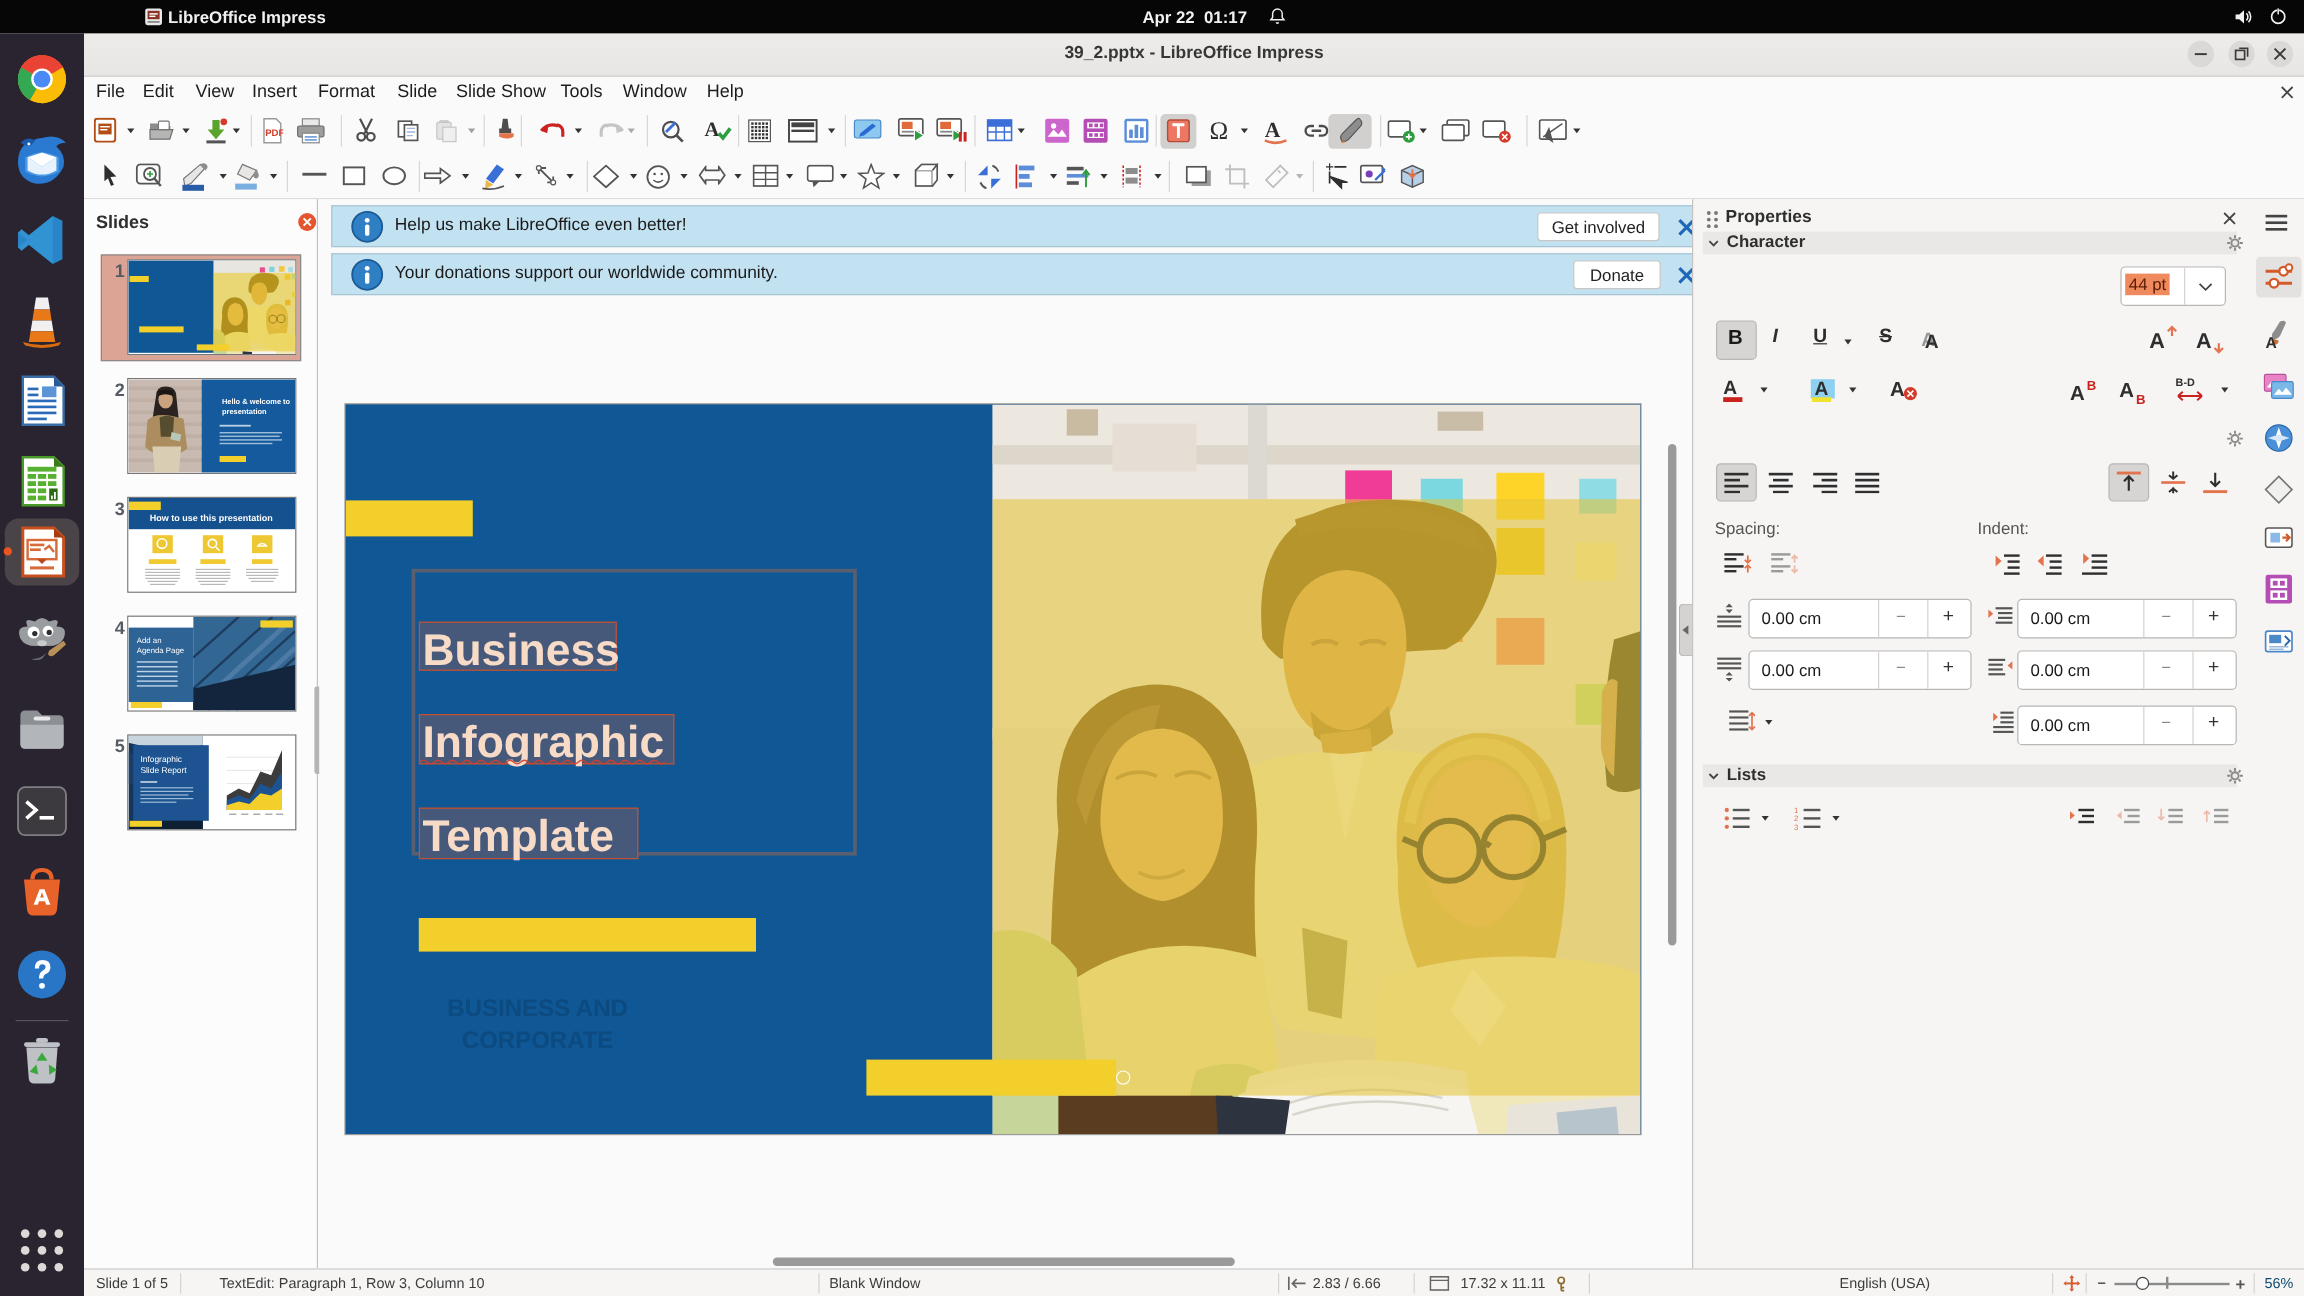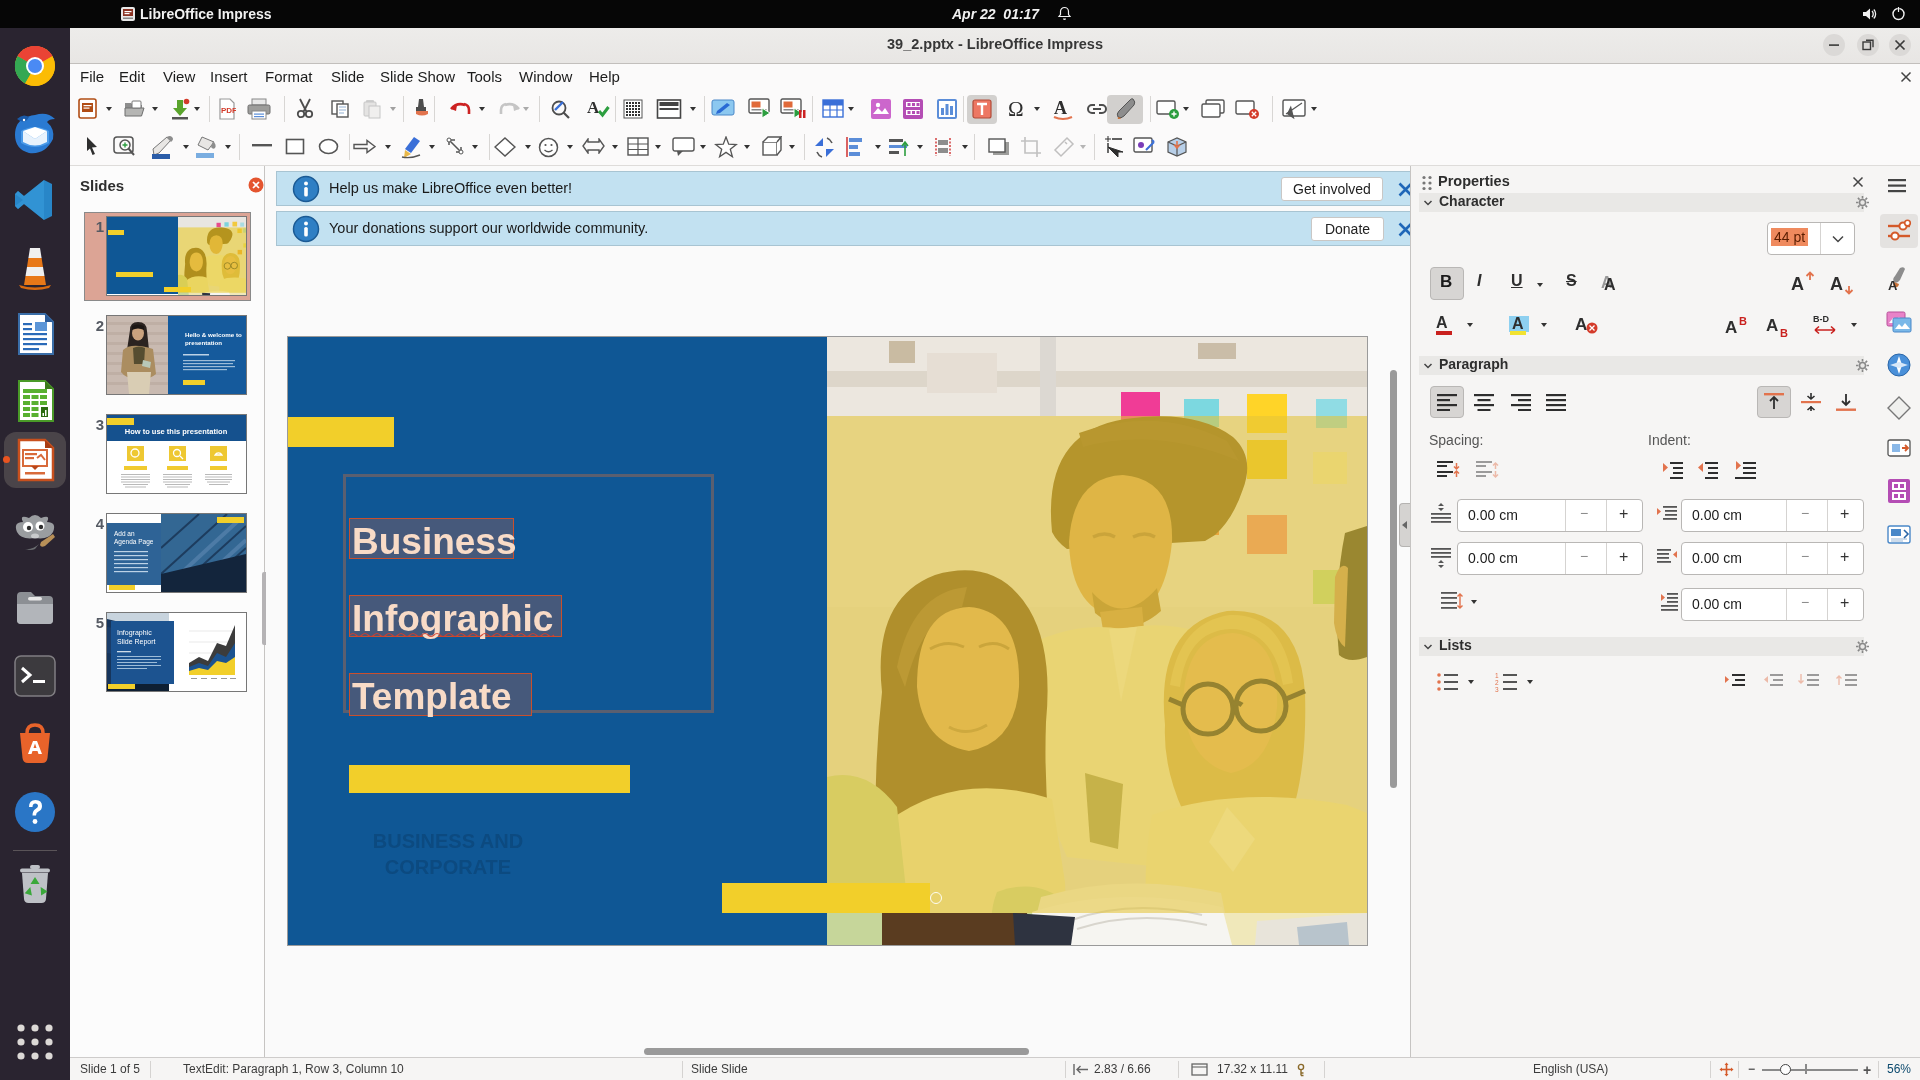--- a/index.html
+++ b/index.html
@@ -38,21 +38,21 @@
 
 #statusbar { left:70px; top:1057px; width:1850px; height:23px; background:#f6f5f4; border-top:1px solid #cecccb; font-size:12px; color:#3c3c3c; }
 #statusbar span { position:absolute; top:4px; }
 .sbsep { position:absolute; top:3px; width:1px; height:17px; background:#d5d3d1; }
 </style></head>
 <body>
 
 <div id="topbar" class="abs">
   <span class="it" style="left:17px;margin-top:37px;">Activities</span>
   <span class="it" style="left:140px;font-weight:bold;">LibreOffice Impress</span>
-  <span class="it" style="left:952px;font-weight:bold;font-style:italic;">Apr 22&nbsp; 01:17</span>
+  <span class="it" style="left:952px;font-weight:bold;">Apr 22&nbsp; 01:17</span>
   <svg class="abs" style="left:120px;top:6px;" width="16" height="16" viewBox="0 0 16 16">
       <rect x="1" y="1" width="14" height="14" rx="2" fill="#e8e8e8"></rect>
       <rect x="3" y="3" width="10" height="7" fill="#8a3324"></rect>
       <rect x="4.5" y="5" width="7" height="1.2" fill="#fff"></rect>
       <rect x="4.5" y="7" width="5" height="1.2" fill="#fff"></rect>
       <rect x="3" y="11.5" width="10" height="1.5" fill="#888"></rect>
     </svg>
   <svg class="abs" style="left:1057px;top:6px;" width="15" height="15" viewBox="0 0 15 15">
       <path d="M7.5 1.5 a4 4 0 0 1 4 4 v3 l1.5 2 h-11 l1.5 -2 v-3 a4 4 0 0 1 4-4z" fill="none" stroke="#f1f1f1" stroke-width="1.2"></path>
       <path d="M6 12.5 a1.5 1.5 0 0 0 3 0z" fill="#f1f1f1"></path>
@@ -991,23 +991,20 @@
     </svg>
   <svg class="abs" style="left:354px;top:148px" width="28" height="24" viewBox="0 0 28 24">
       <text x="1" y="17" font-size="17" font-weight="bold" fill="#2e2e2e" font-family="Liberation Sans">A</text>
       <text x="15" y="23" font-size="11" font-weight="bold" fill="#c9211e" font-family="Liberation Sans">B</text>
     </svg>
   <svg class="abs" style="left:400px;top:146px" width="30" height="26" viewBox="0 0 30 26">
       <text x="2" y="10" font-size="9" font-weight="bold" fill="#2e2e2e" font-family="Liberation Sans">B-D</text>
       <path d="M4 18 h20 m-20 0 l4 -3.5 m-4 3.5 l4 3.5 m16 -3.5 l-4 -3.5 m4 3.5 l-4 3.5" stroke="#c9211e" stroke-width="1.6" fill="none"></path>
     </svg>
     <div class="dd" style="left:440px;top:157px"></div>
-  <div class="phead" style="top:190px;"><svg style="display:inline-block;vertical-align:-2px;margin:0 6px 0 4px" width="10" height="10" viewBox="0 0 10 10">
-        <path d="M1.5 3 L5 6.5 L8.5 3" stroke="#444" stroke-width="1.5" fill="none"></path>
-      </svg>Paragraph</div>
   <svg class="abs" style="left:444px;top:192px" width="15" height="15" viewBox="0 0 15 15">
       <circle cx="7.5" cy="7.5" r="3" fill="none" stroke="#888" stroke-width="1.6"></circle>
       <g stroke="#888" stroke-width="1.6">
         <path d="M7.5 1 v2.4 M7.5 11.6 v2.4 M1 7.5 h2.4 M11.6 7.5 h2.4 M2.9 2.9 l1.7 1.7 M10.4 10.4 l1.7 1.7 M12.1 2.9 l-1.7 1.7 M4.6 10.4 l-1.7 1.7"></path>
       </g>
     </svg>
   <div class="pbtn-on" style="left:19px;top:220px;width:34px;height:32px;"></div>
   <svg class="abs" style="left:25px;top:227px" width="22" height="18" viewBox="0 0 22 18">
       <g fill="#2e2e2e">
         <rect x="1" y="1" width="20" height="2.2"></rect>
@@ -1317,21 +1314,21 @@
       <path d="M5 17 h16 M5 19 h12" stroke="#9ab8d8" stroke-width="1.2"></path>
       <path d="M18 8 l4 4 -4 4" stroke="#2a66a8" stroke-width="1.6" fill="none"></path>
     </svg>
 </div>
 
 <div id="statusbar" class="abs">
   <span style="left:10px;">Slide 1 of 5</span>
   <div class="sbsep" style="left:80px;"></div>
   <span style="left:113px;">TextEdit: Paragraph 1, Row 3, Column 10</span>
   <div class="sbsep" style="left:612px;"></div>
-  <span style="left:621px;">Slide Slide</span>
+  <span style="left:621px;">Blank Window</span>
   <div class="sbsep" style="left:995px;"></div>
   <svg class="abs" style="left:1003px;top:5px" width="16" height="13" viewBox="0 0 16 13">
       <path d="M1 1 v11 M15 6.5 H4 m3.5 -3.5 L4 6.5 l3.5 3.5" stroke="#666" stroke-width="1.4" fill="none"></path>
     </svg>
   <span style="left:1024px;">2.83 / 6.66</span>
   <div class="sbsep" style="left:1108px;"></div>
   <svg class="abs" style="left:1121px;top:5px" width="17" height="13" viewBox="0 0 17 13">
       <rect x="1" y="1" width="15" height="11" fill="none" stroke="#666" stroke-width="1.3"></rect>
       <path d="M1 4 h15" stroke="#666" stroke-width="1.1"></path>
     </svg>

